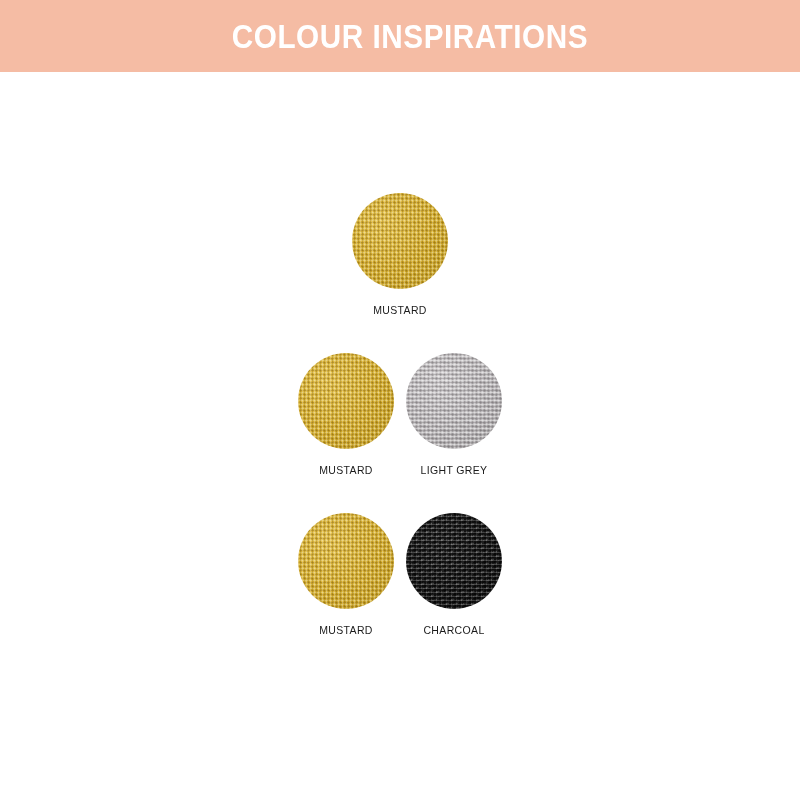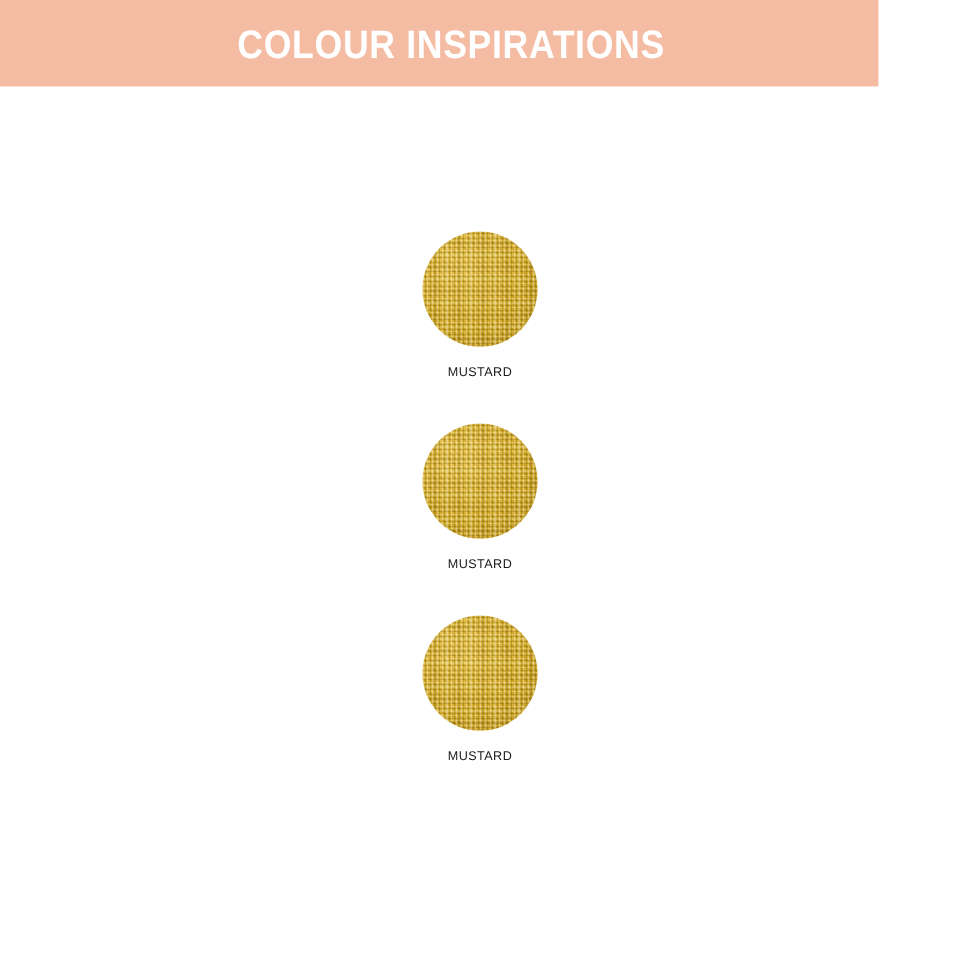--- a/index.html
+++ b/index.html
@@ -11,21 +11,21 @@
     width: 800px;
     height: 799px;
     background: #ffffff;
     font-family: "Liberation Sans", sans-serif;
     overflow: hidden;
     position: relative;
   }
 
   
   .banner {
-    width: 732px;
+    width: 800px;
     height: 72px;
     background: #F5BCA4;
     display: flex;
     align-items: center;
     justify-content: center;
     box-sizing: border-box;
     padding-left: 19px;
   }
   .banner-title {
     color: #ffffff;
@@ -182,22 +182,30 @@
       <div class="swatch-disc tex-mustard"></div>
       <div class="swatch-label">MUSTARD</div>
     </div>
   </section>
 
   <section class="swatch-row row-1">
     <div class="swatch-cell">
       <div class="swatch-disc tex-mustard"></div>
       <div class="swatch-label">MUSTARD</div>
     </div>
+    <div class="swatch-cell">
+      <div class="swatch-disc tex-lightgrey"></div>
+      <div class="swatch-label">LIGHT GREY</div>
+    </div>
   </section>
 
   <section class="swatch-row row-2">
     <div class="swatch-cell">
       <div class="swatch-disc tex-mustard"></div>
       <div class="swatch-label">MUSTARD</div>
     </div>
+    <div class="swatch-cell">
+      <div class="swatch-disc tex-charcoal"></div>
+      <div class="swatch-label">CHARCOAL</div>
+    </div>
   </section>
 
 </main>
 
 </body></html>

